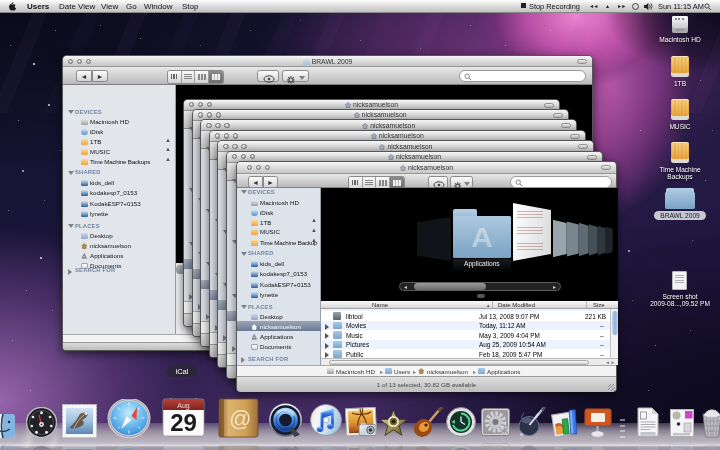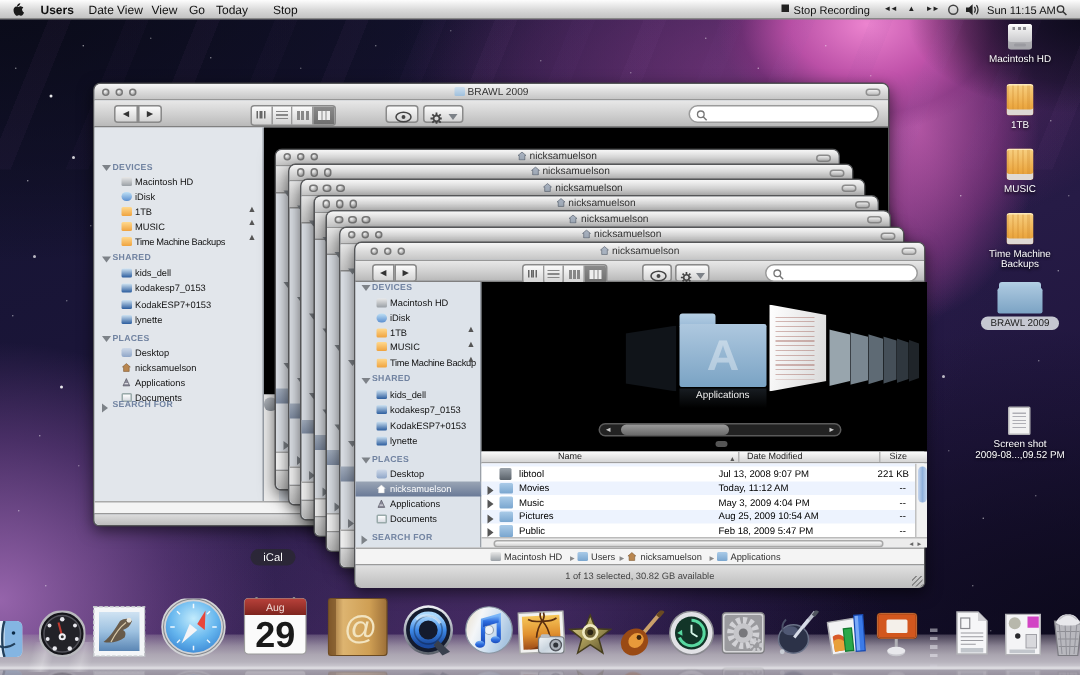--- a/index.html
+++ b/index.html
@@ -511,21 +511,21 @@
 <div style="position:absolute;left:167px;top:366px;width:30px;height:11px;background:rgba(40,40,45,.75);border-radius:5.5px;color:#fff;font-size:7.5px;text-align:center;line-height:11px;z-index:30">iCal</div>
 <div id="menubar">
 <svg style="position:absolute;left:8px;top:1.5px" width="9" height="10" viewBox="0 0 9 10">
       <path d="M6.2 0.2c-.1.7-.4 1.3-.9 1.7-.5.5-1.1.7-1.6.7 0-.6.2-1.2.7-1.7C4.9.4 5.6.1 6.2.2zM7.4 5.3c0-1.2.9-1.8 1-1.9-.6-.8-1.4-.9-1.7-.9-.7-.1-1.4.4-1.8.4-.4 0-.9-.4-1.5-.4-.8 0-1.5.5-1.9 1.2-.8 1.4-.2 3.5.6 4.6.4.6.9 1.2 1.5 1.2.6 0 .8-.4 1.6-.4.7 0 .9.4 1.6.4.7 0 1.1-.6 1.5-1.1.5-.7.6-1.3.7-1.3 0 0-1.3-.5-1.4-1.8z" fill="#1a1a1a" transform="scale(0.9)"></path>
     </svg>
 <span class="it" style="left:27px;font-weight:bold">Users</span>
 <span class="it" style="left:59px">Date</span>
 <span class="it" style="left:78px">View</span>
 <span class="it" style="left:101px">View</span>
 <span class="it" style="left:126px">Go</span>
-<span class="it" style="left:144px">Today</span>
+<span class="it" style="left:144px">Window</span>
 <span class="it" style="left:182px">Stop</span>
 <span class="it" style="left:521px;top:3px;width:5px;height:5px;background:#222;display:inline-block"></span>
 <span class="it" style="left:529px;font-size:7.4px">Stop Recording</span>
 <span class="it" style="left:589px;top:3px;font-size:5.2px;color:#222;letter-spacing:-.8px">◄◄</span>
 <span class="it" style="left:605px;top:3px;font-size:5.2px;color:#222">▲</span>
 <span class="it" style="left:617px;top:3px;font-size:5.2px;color:#222;letter-spacing:-.8px">►►</span>
 <span class="it" style="left:632px;top:2.5px;width:7px;height:7px;border:1.2px solid #444;border-radius:50%;display:inline-block"></span>
 <svg class="it" style="left:644px;top:2px" width="9" height="9" viewBox="0 0 9 9">
       <path d="M0 3h2l2.4-2.2v7.4L2 6H0z" fill="#222"></path>
       <path d="M5.6 2.6q1.2 1.9 0 3.8M7 1.4q2 3 0 6.1" stroke="#222" stroke-width=".8" fill="none"></path>

